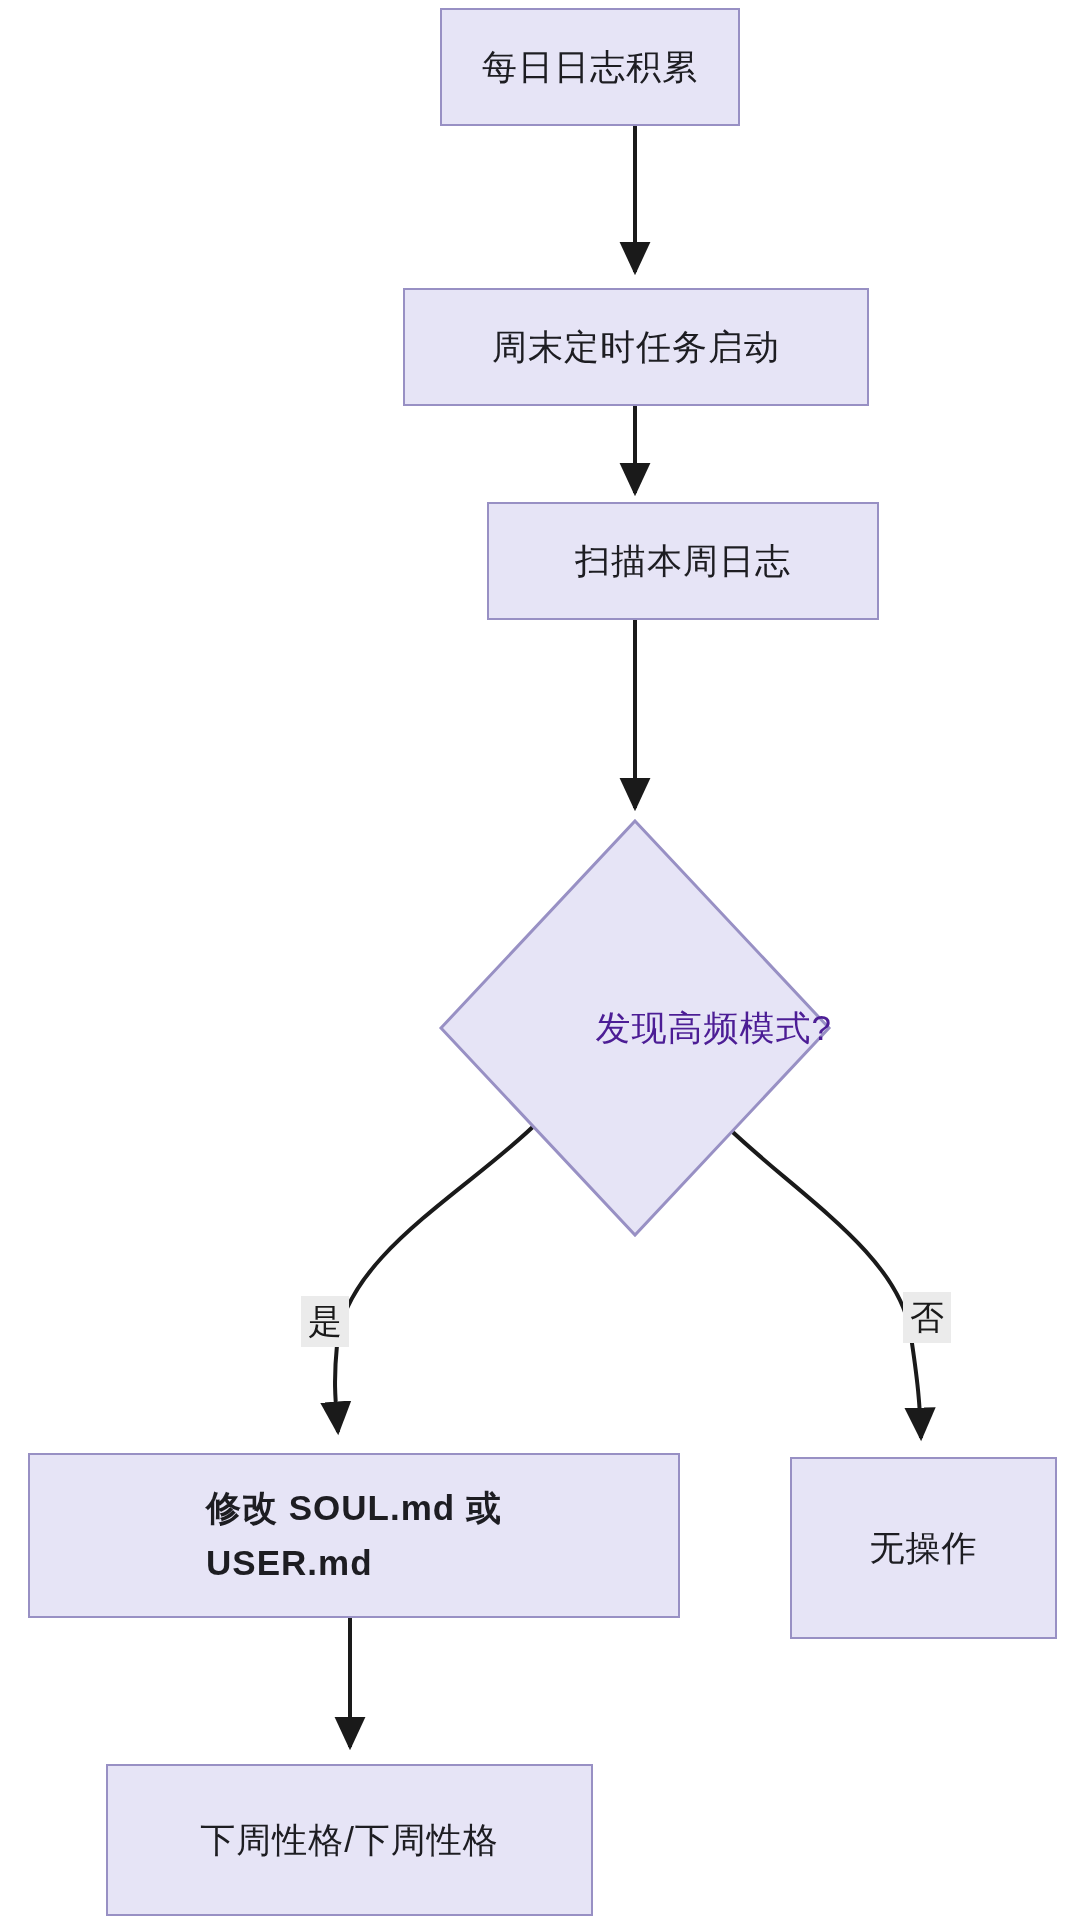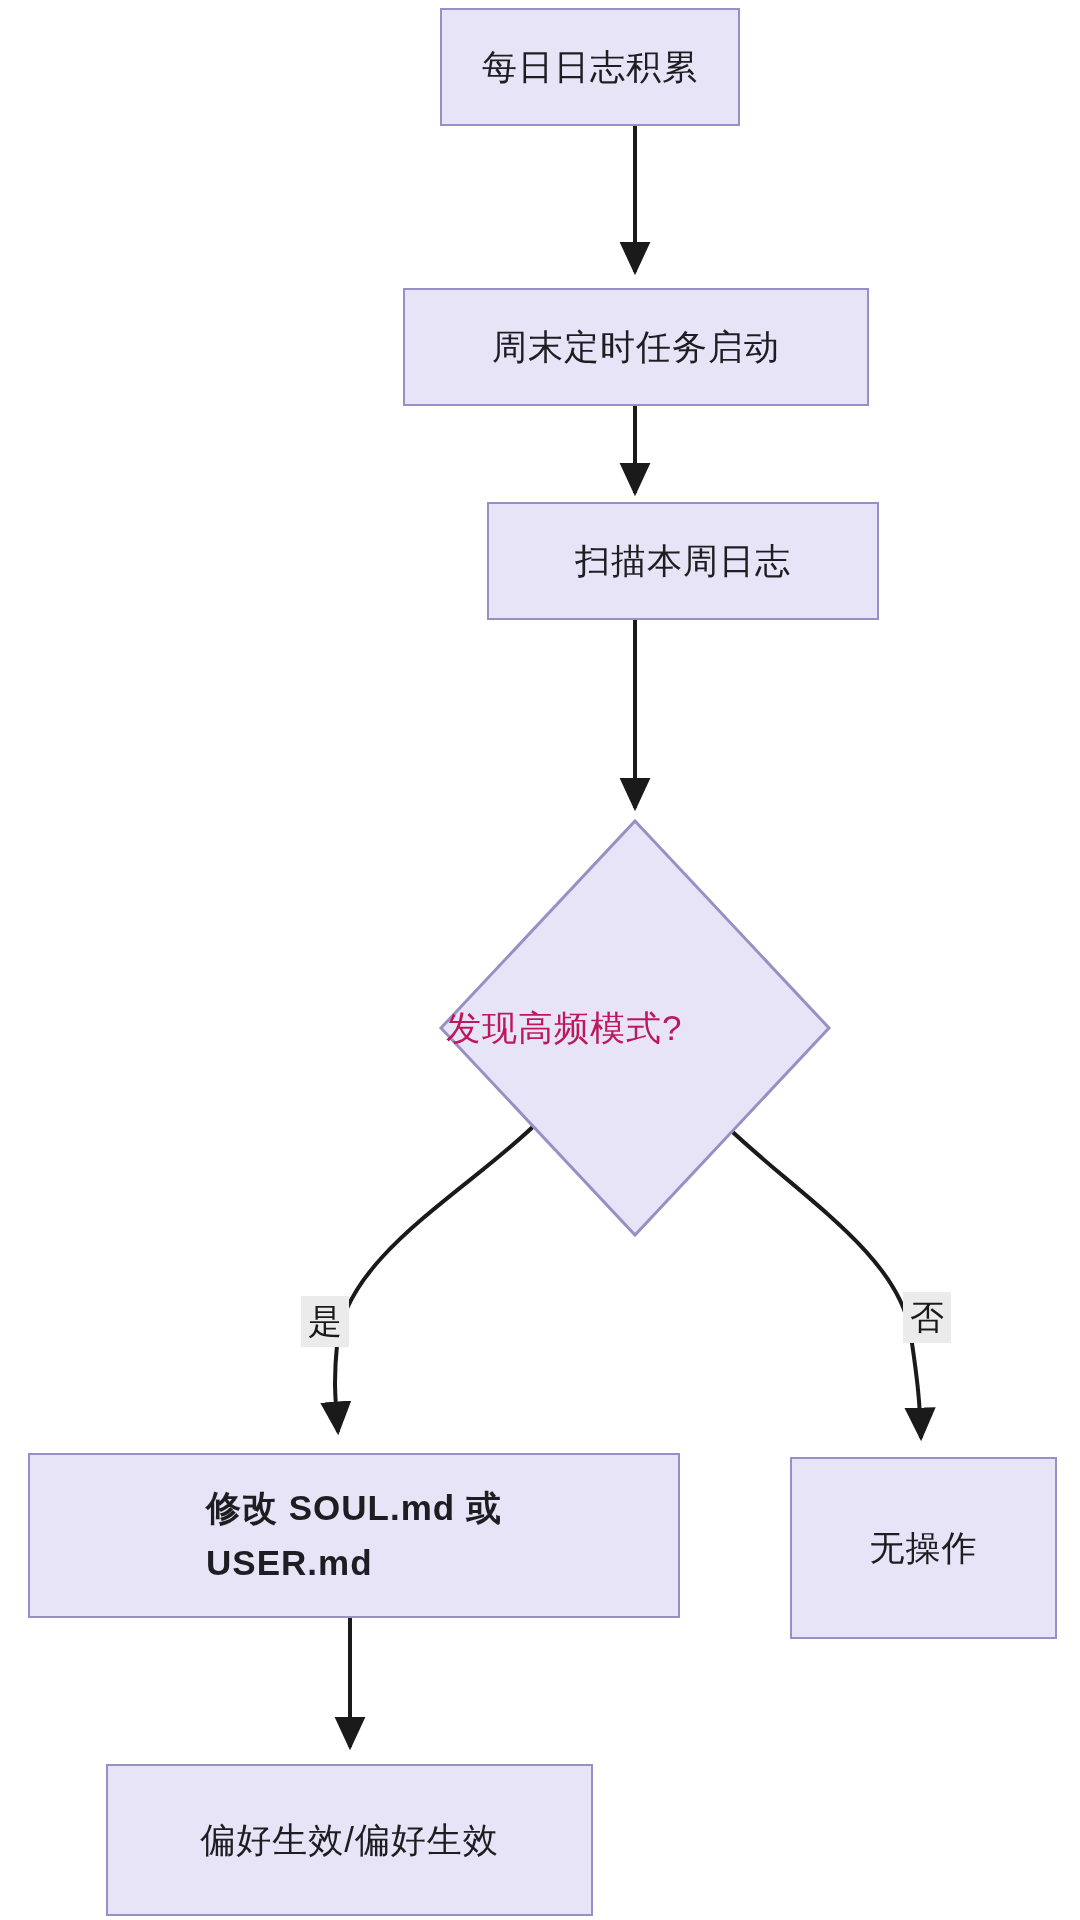--- a/index.html
+++ b/index.html
@@ -52,27 +52,27 @@
     border: none;
     display: block;
   }
   .decision .diamond-shape {
     position: absolute;
     left: 0; top: 0;
     width: 100%; height: 100%;
   }
   .decision .label {
     position: absolute;
-    left: 8px;
+    left: 0;
     top: 50%;
     width: 100%;
     transform: translateY(-50%);
-    text-align: left;
+    text-align: right;
     font-size: 35px;
-    color: #be185d;
+    color: #4c1d95;
     letter-spacing: 1px;
   }
   .edge-label {
     position: absolute;
     background: #ebebeb;
     color: #1a1a1a;
     font-size: 34px;
     line-height: 1.25;
     padding: 4px 7px;
     white-space: nowrap;
@@ -135,16 +135,16 @@
   <div class="node" style="left:28px; top:1453px; width:652px; height:165px;font-weight:bold;">
     <span class="label">修改 SOUL.md 或
 USER.md</span>
   </div>
 
   <div class="node" style="left:790px; top:1457px; width:267px; height:182px;">
     <span class="label">无操作</span>
   </div>
 
   <div class="node" style="left:106px; top:1764px; width:487px; height:152px;">
-    <span class="label">偏好生效/偏好生效</span>
+    <span class="label">下周性格/下周性格</span>
   </div>
 
 </div>
 
 </body></html>

